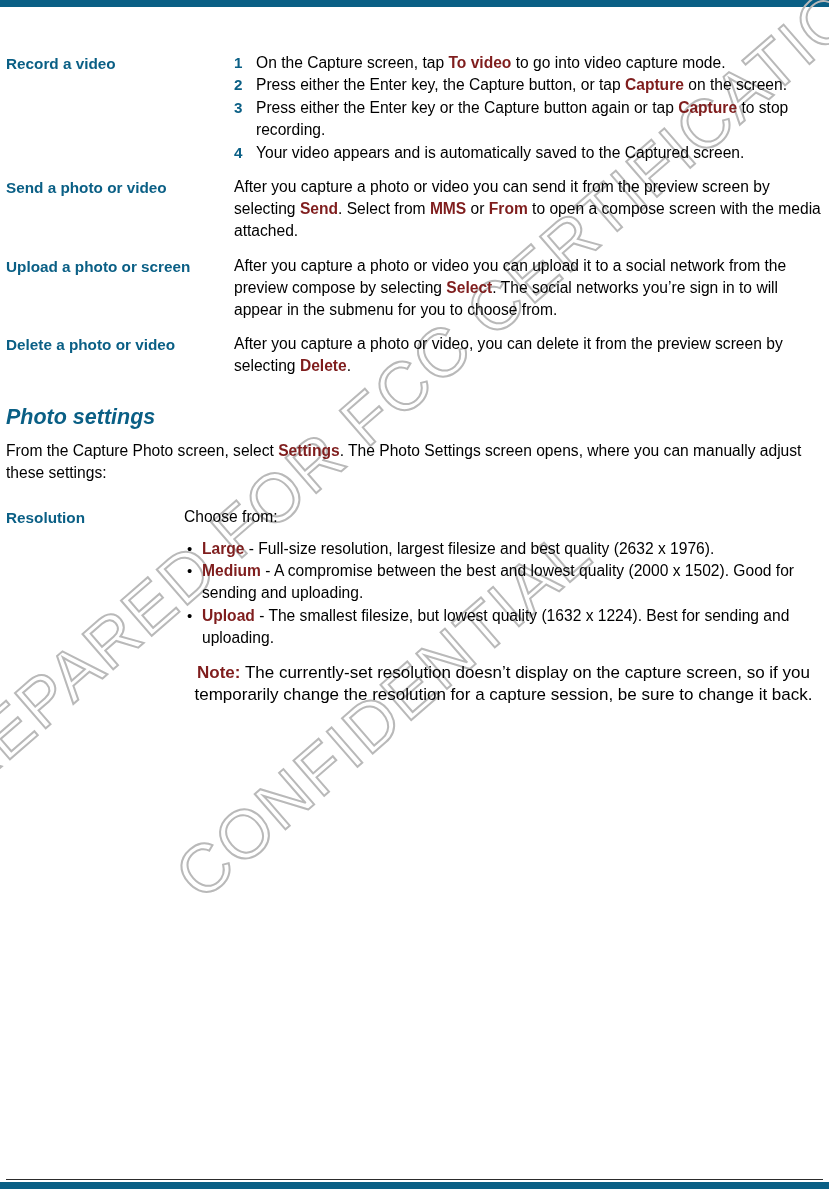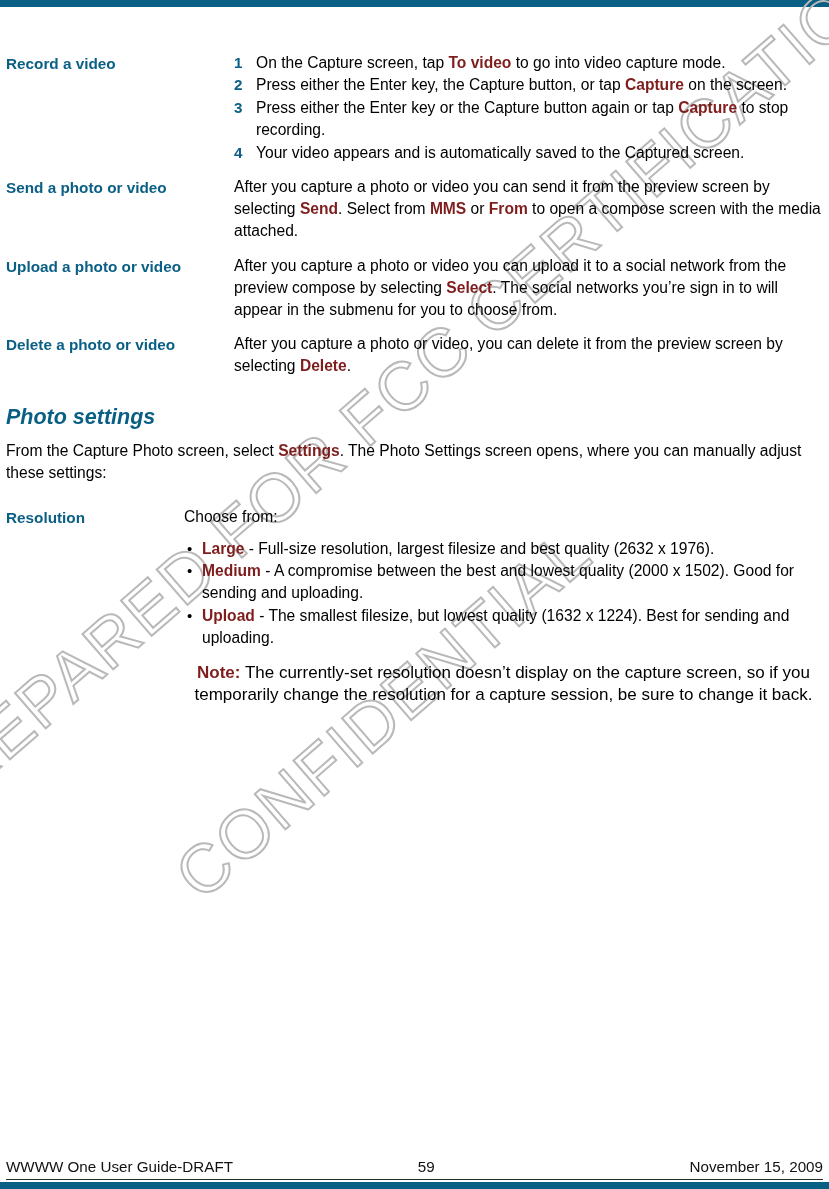--- a/index.html
+++ b/index.html
@@ -241,21 +241,21 @@
         </ol>
       </div>
     </div>
 
     <div class="defrow">
       <div class="term">Send a photo or video</div>
       <div class="desc"><span>After you capture a photo or video you can send it from the preview screen by selecting </span><b class="kw">Send</b><span>. Select from </span><b class="kw">MMS</b><span> or </span><b class="kw">From</b><span> to open a compose screen with the media attached.</span></div>
     </div>
 
     <div class="defrow">
-      <div class="term">Upload a photo or video</div>
+      <div class="term">Upload a photo or screen</div>
       <div class="desc"><span>After you capture a photo or video you can upload it to a social network from the preview compose by selecting </span><b class="kw">Select</b><span>. The social networks you’re sign in to will appear in the submenu for you to choose from.</span></div>
     </div>
 
     <div class="defrow">
       <div class="term">Delete a photo or video</div>
       <div class="desc"><span>After you capture a photo or video, you can delete it from the preview screen by selecting </span><b class="kw">Delete</b><span>.</span></div>
     </div>
 
 
     <h2 class="section-heading">Photo settings</h2>
@@ -271,20 +271,15 @@
           <li><span class="dot">•</span><b class="kw">Medium</b><span> - A compromise between the best and lowest quality (2000 x 1502). Good for sending and uploading.</span></li>
           <li><span class="dot">•</span><b class="kw">Upload</b><span> - The smallest filesize, but lowest quality (1632 x 1224). Best for sending and uploading.</span></li>
         </ul>
         <div class="note"><b class="kw">Note:</b><span> The currently-set resolution doesn’t display on the capture screen, so if you temporarily change the resolution for a capture session, be sure to change it back.</span></div>
       </div>
     </div>
 
   </div>
 
   <div class="footer-hairline"></div>
-  <div class="footer">
-    <div class="f-left">WWWW One User Guide-DRAFT</div>
-    <div class="f-center">59</div>
-    <div class="f-right">November 15, 2009</div>
-  </div>
 </div>
 
 <div class="bottom-rule"></div>
 
 </body></html>

